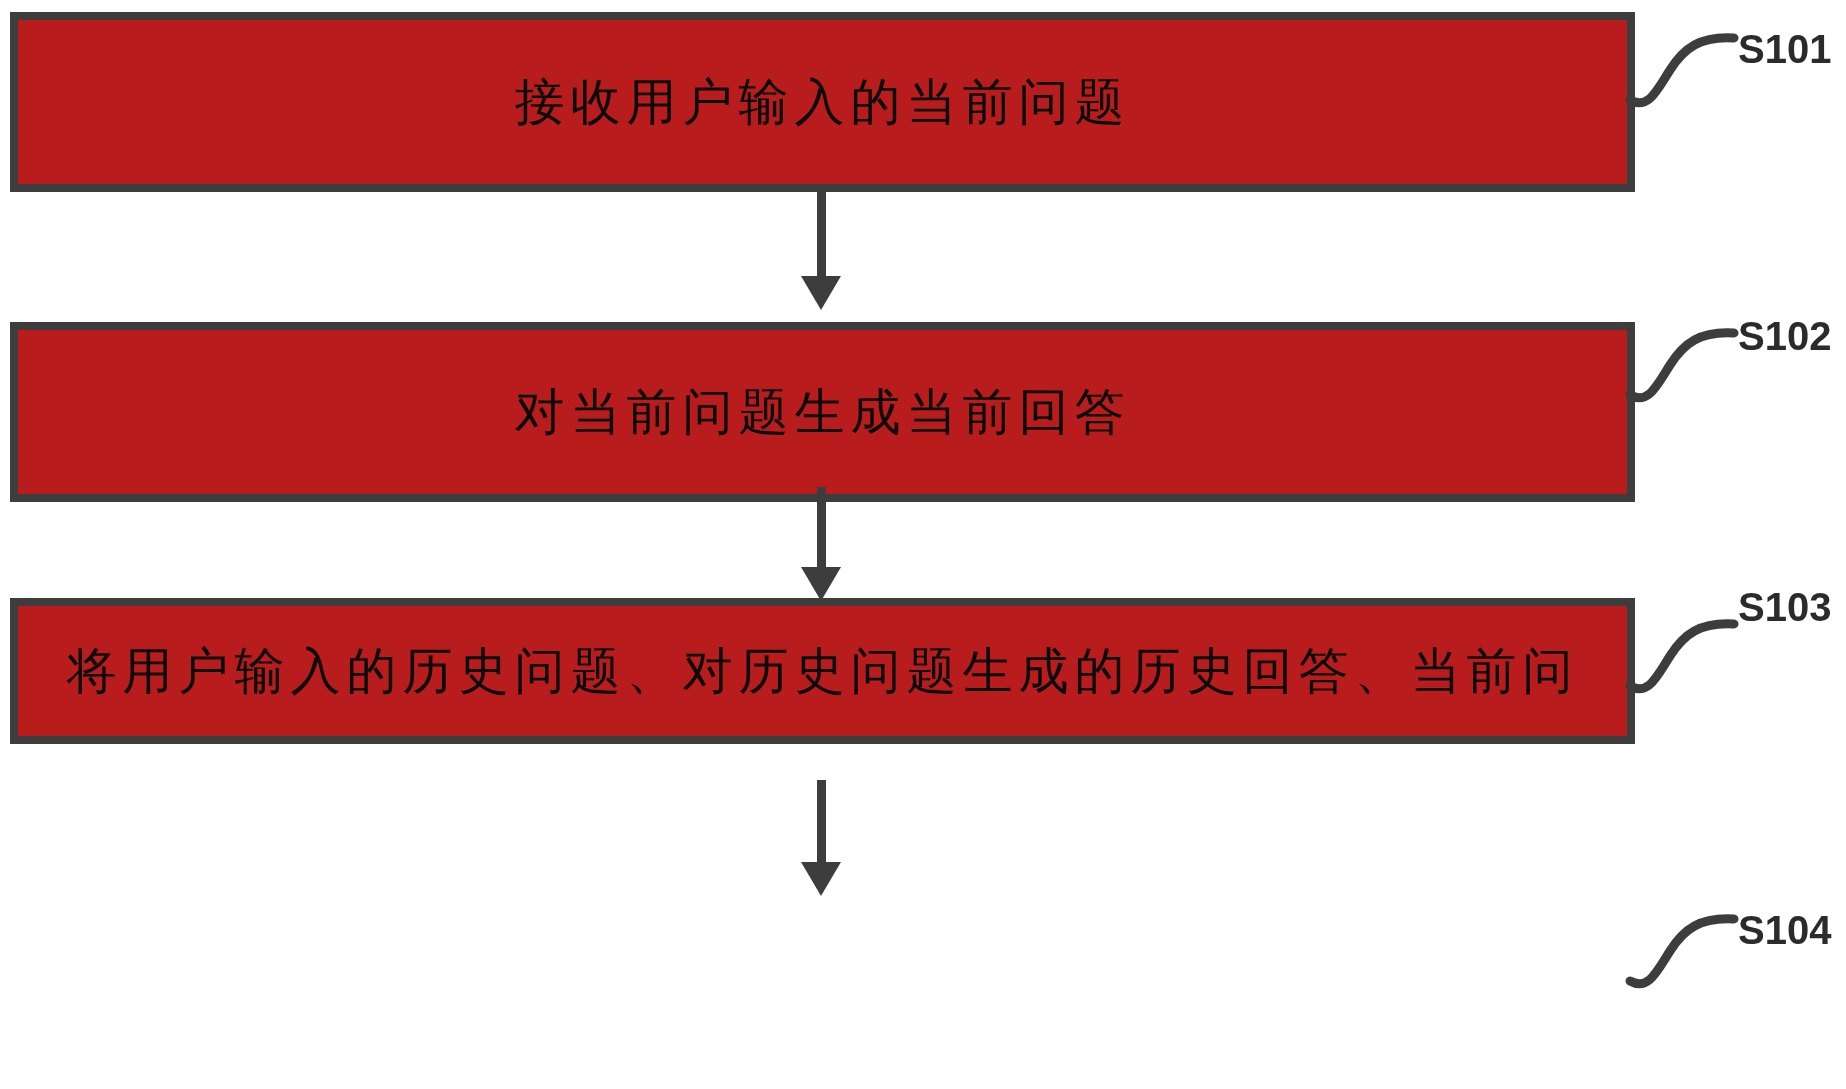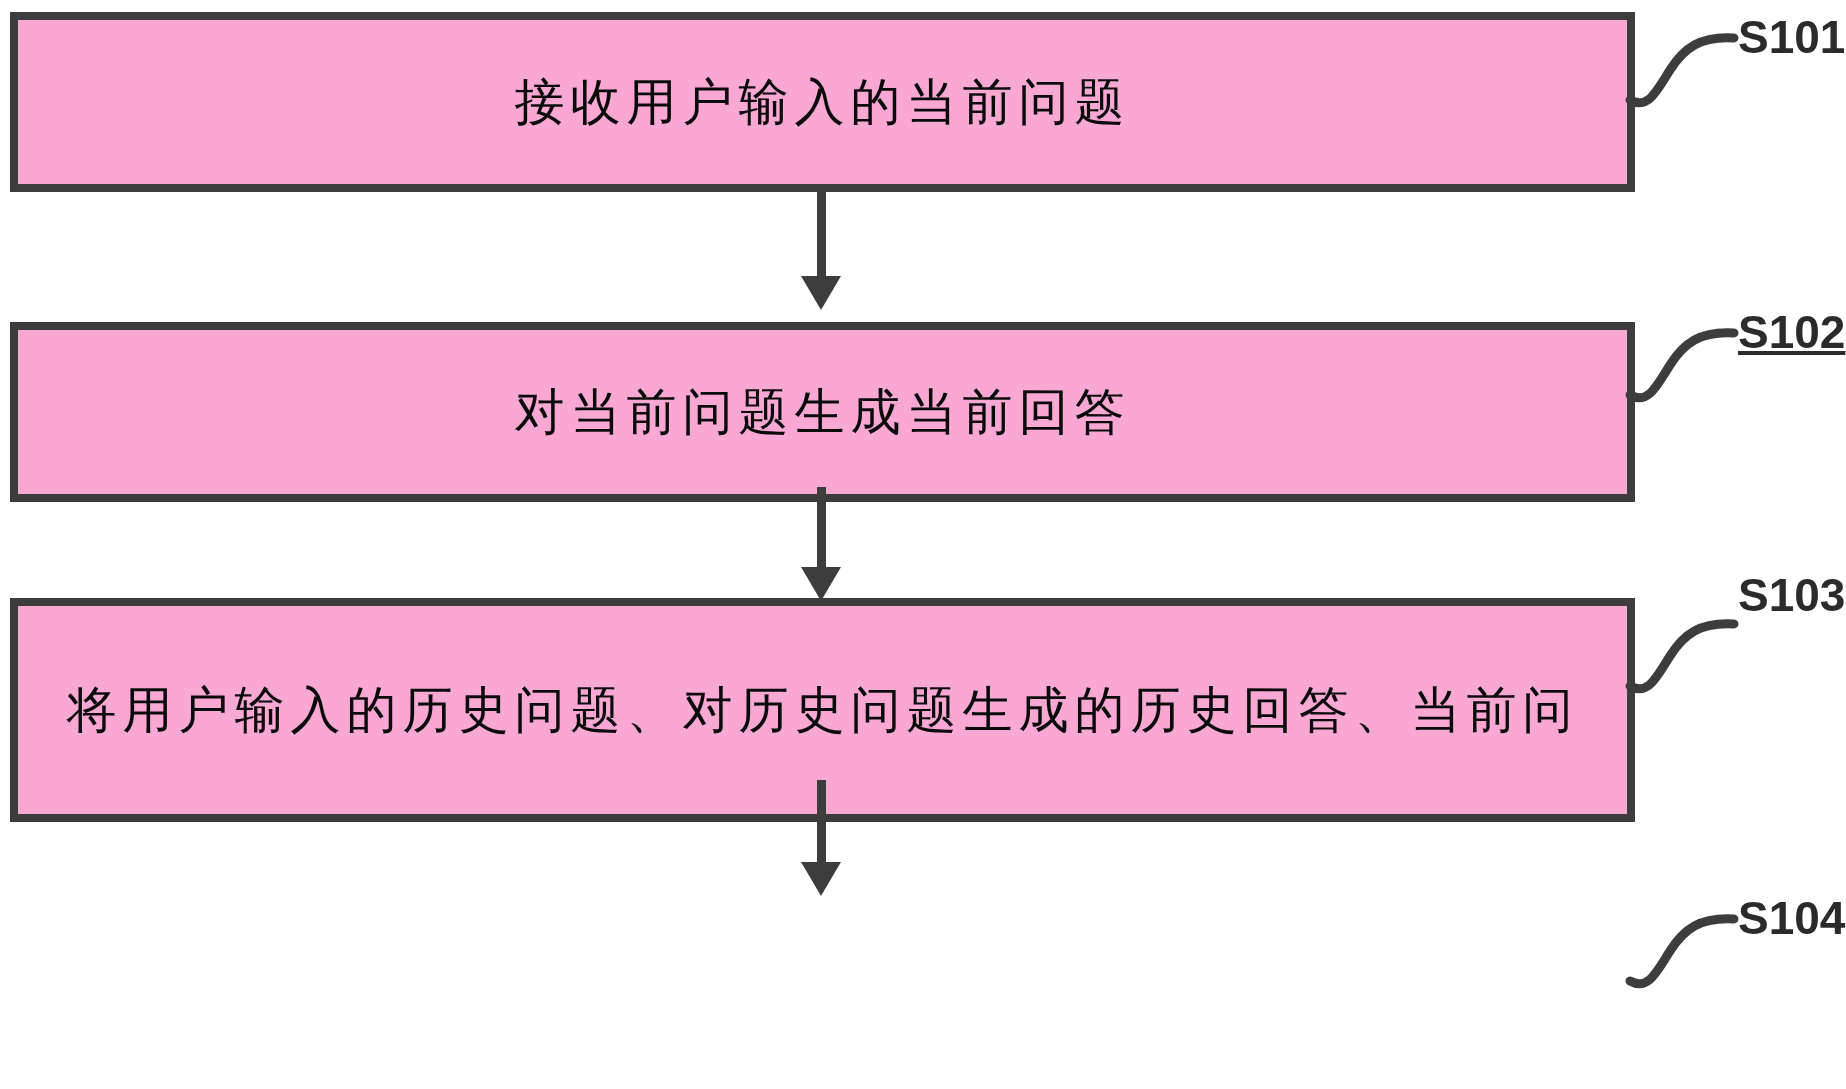--- a/index.html
+++ b/index.html
@@ -14,38 +14,38 @@
     background: #ffffff;
     overflow: hidden;
   }
   .step-box {
     position: absolute;
     left: 10px;
     width: 1625px;
     height: 180px;
     box-sizing: border-box;
     border: 8px solid #3d3d3d;
-    background: #f9a8d4;
+    background: #b91c1c;
     display: flex;
     flex-direction: column;
     justify-content: center;
     align-items: center;
     font-family: "DejaVu Serif", serif;
     font-size: 50px;
     letter-spacing: 6px;
     color: #0b0b0b;
     text-align: center;
   }
   .step-line {
     line-height: 78px;
     white-space: nowrap;
   }
   .box-1 { top: 12px; }
   .box-2 { top: 322px; }
-  .box-3 { top: 598px; height: 224px; gap: 12px; }
+  .box-3 { top: 598px; height: 146px; gap: 12px; }
   .box-4 { top: 893px; }
 
   .flow-arrow {
     position: absolute;
     left: 801px;       
     width: 40px;
     display: flex;
     flex-direction: column;
     align-items: center;
   }
@@ -63,26 +63,27 @@
   }
   .arrow-1 { top: 192px; height: 118px; }
   .arrow-2 { top: 487px; height: 114px; }
   .arrow-3 { top: 780px; height: 116px; }
 
   .step-label {
     position: absolute;
     left: 1738px;
     font-family: "Liberation Sans", sans-serif;
     font-weight: 600;
-    font-size: 46px;
+    font-size: 40px;
     color: #2b2b2b;
     white-space: nowrap;
+    margin-top: 17px;
   }
   .label-1 { top: 10px; }
-  .label-2 { top: 305px; text-decoration: underline; }
+  .label-2 { top: 297px; }
   .label-3 { top: 568px; }
   .label-4 { top: 891px; text-align: right; }
 
   .leader-overlay {
     position: absolute;
     top: 0;
     left: 0;
     width: 1846px;
     height: 1089px;
     pointer-events: none;

